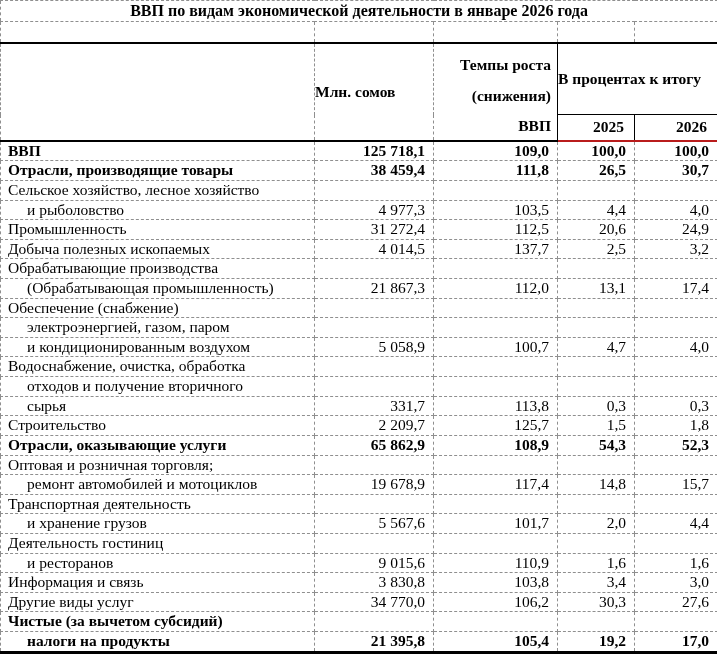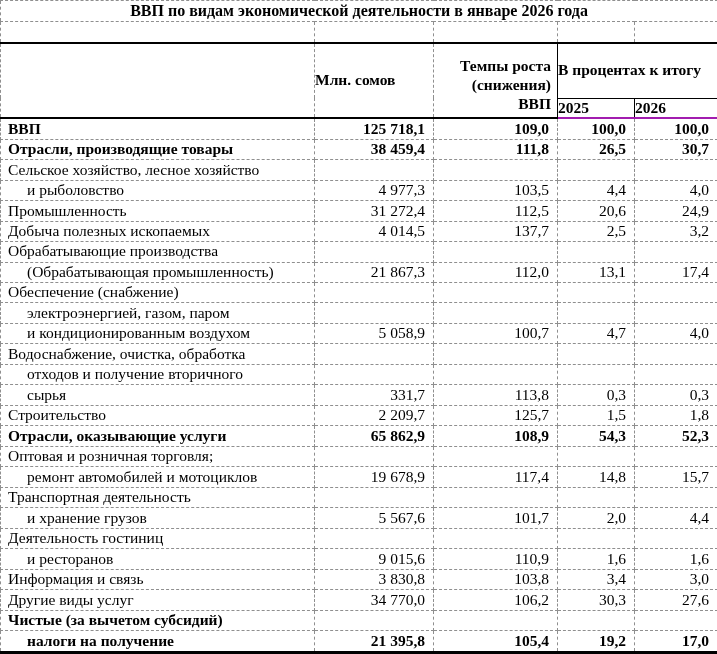--- a/index.html
+++ b/index.html
@@ -12,26 +12,26 @@
   td{border:1px dashed #8f8f8f;font-size:15.5px;line-height:1.2;vertical-align:middle;
      overflow:hidden;white-space:nowrap;padding:0;}
   tr.title-row td{border-left:none;border-right:none;height:20px;
      text-align:center;font-weight:bold;font-size:16px;}
   tr.spacer-row td{height:20px;}
   tr.header-row td{border-top:2px solid #000;font-weight:bold;}
   td.h-corner{border-bottom:2px solid #000;}
   td.h-mln{text-align:left;vertical-align:middle;border-bottom:2px solid #000;}
   td.h-growth{text-align:right;vertical-align:bottom;padding:0 6px 4px 0;border-bottom:2px solid #000;
      border-right:1.5px solid #000;white-space:normal;}
-  td.h-growth span{display:block;}
+  td.h-growth span{display:block;margin-top:12px;}
   td.h-pct{vertical-align:middle;border-left:1.5px solid #000;
      border-bottom:1.5px solid #000;}
   tr.header-row{height:55px;}
   tr.years-row{height:19px;}
-  tr.years-row td{font-weight:bold;padding-right:10px;border-bottom:2px solid #a21caf;}
+  tr.years-row td{font-weight:bold;text-align:right;padding-right:10px;border-bottom:2px solid #b91c1c;}
   tr.years-row td.y2025{border-left:1.5px solid #000;}
   tr.years-row td.y2026{border-left:1.5px solid #000;}
   td.lbl{text-align:left;padding-left:7px;}
   td.lbl.indent{padding-left:26px;}
   td.num{text-align:right;padding-right:8px;}
   tr.bold td{font-weight:bold;}
 </style>
 </head>
 <body>
 
@@ -238,21 +238,21 @@
     <td class="num">27,6</td>
   </tr>
         <tr class="data-row bold">
     <td class="lbl">Чистые (за вычетом субсидий)</td>
     <td class="num"></td>
     <td class="num"></td>
     <td class="num"></td>
     <td class="num"></td>
   </tr>
         <tr class="data-row bold">
-    <td class="lbl indent">налоги на получение</td>
+    <td class="lbl indent">налоги на продукты</td>
     <td class="num">21 395,8</td>
     <td class="num">105,4</td>
     <td class="num">19,2</td>
     <td class="num">17,0</td>
   </tr>
       </tbody>
   </table>
 </div>
 
 </body></html>

